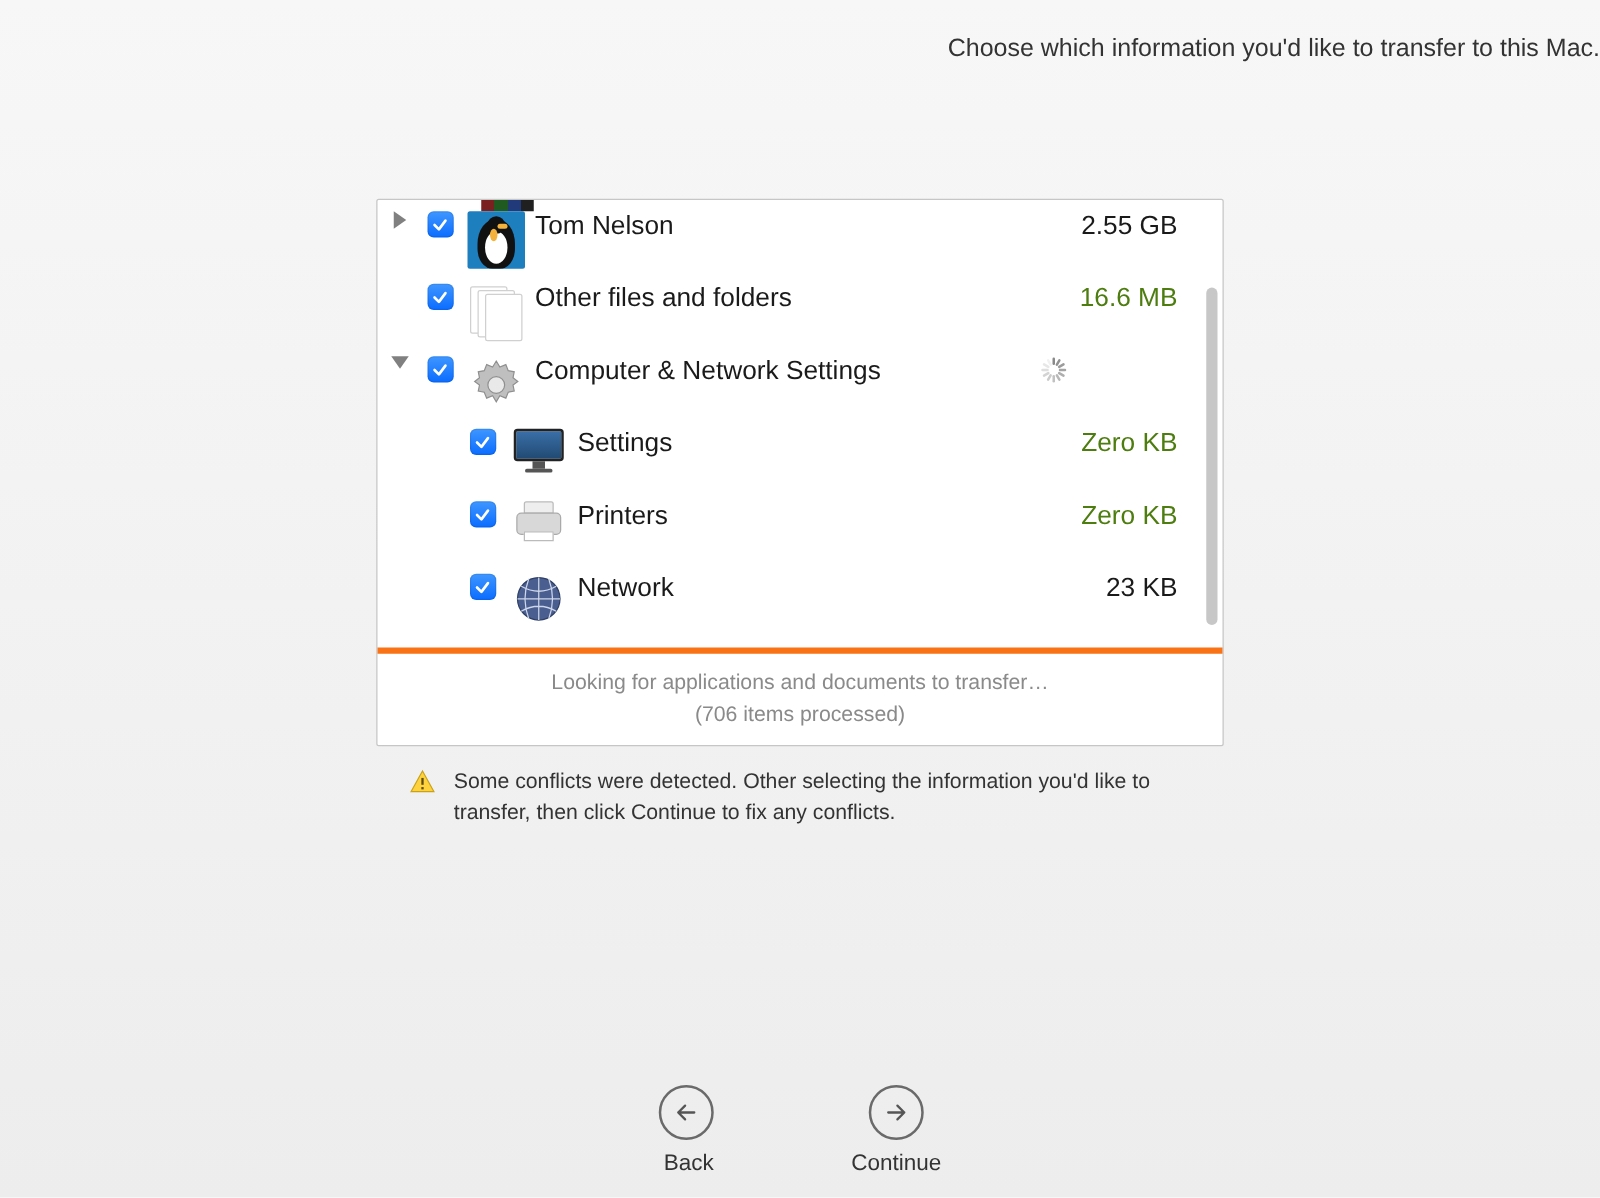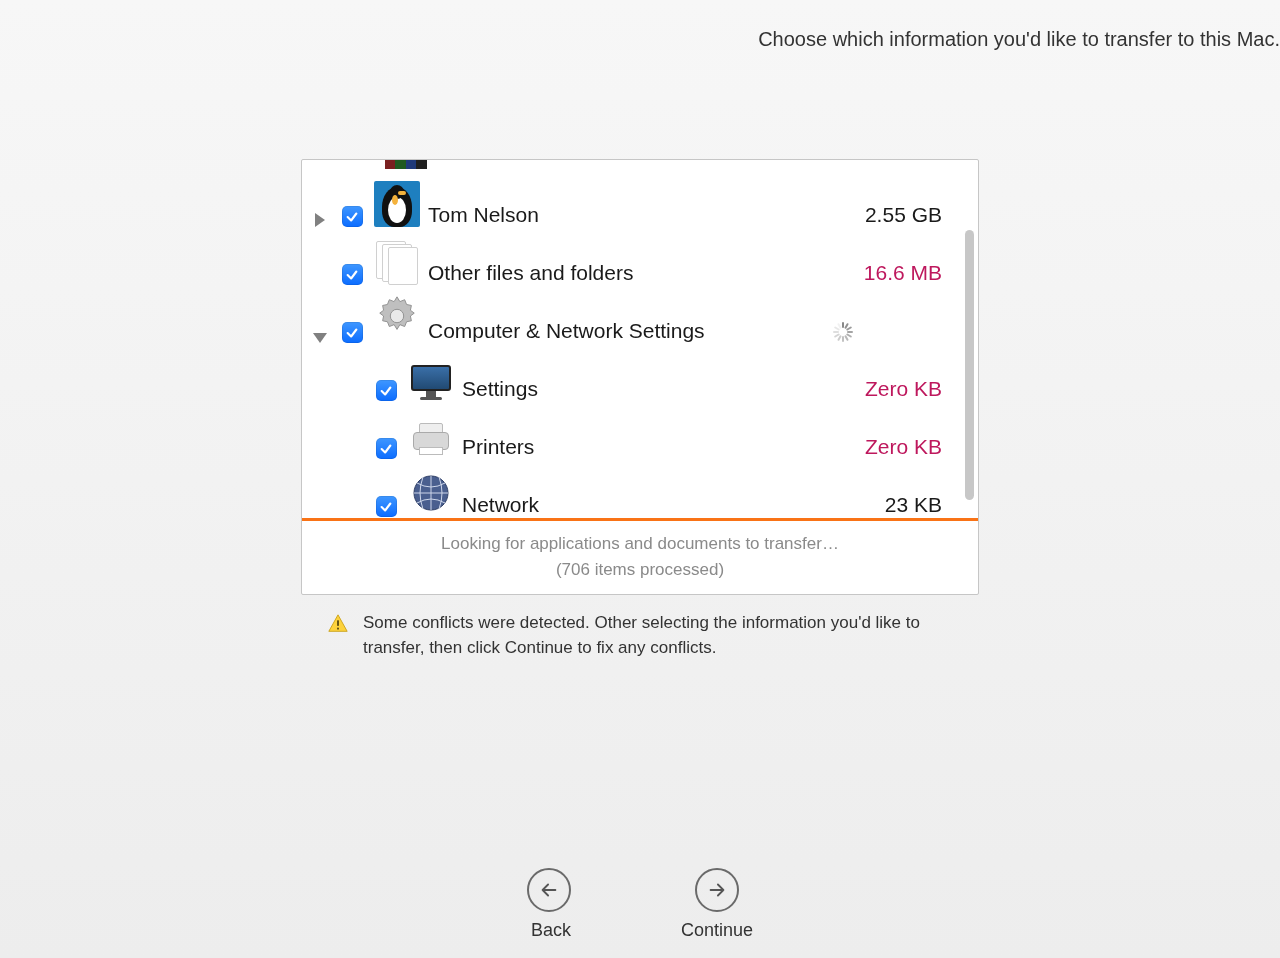--- a/index.html
+++ b/index.html
@@ -38,30 +38,30 @@
   }
   .peek-strip {
     position: absolute;
     top: 0; left: 83px;
     width: 42px; height: 9px;
     background: linear-gradient(90deg,#7a2020 0 25%,#205a20 0 50%,#203a7a 0 75%,#202020 0 100%);
   }
   .rows { padding-top: 9px; }
   .row {
     display: flex;
-    align-items: flex-end;
+    align-items: flex-start;
     height: 58px;
     padding-right: 36px;
   }
   .disclosure-col { width: 36px; display:flex; justify-content:center; }
   .check-col { width: 28px; display:flex; justify-content:center; }
   .icon-col { width: 62px; display:flex; justify-content:center; align-items:center; }
   .label-col { flex: 1; font-size: 21px; color:#1a1a1a; }
   .size-col { font-size: 21px; color:#1a1a1a; text-align:right; min-width:110px; }
-  .size-col.muted { color:#be185d; }
+  .size-col.muted { color:#4d7c0f; }
   .row.child .disclosure-col { width: 36px; }
   .row.child { padding-left: 34px; }
   
   .tri-right {
     width:0;height:0;border-top:7px solid transparent;border-bottom:7px solid transparent;border-left:10px solid #808080;
   }
   .tri-down {
     width:0;height:0;border-left:7px solid transparent;border-right:7px solid transparent;border-top:10px solid #808080;
   }
   
@@ -101,21 +101,21 @@
   .printer-icon .tray{position:absolute;left:8px;top:24px;width:24px;height:8px;background:#fff;border:1px solid #bbb;}
   
   .net-icon svg{width:40px;height:40px;}
   
   .spinner{width:22px;height:22px;position:relative;}
   .spinner div{position:absolute;left:10px;top:1px;width:2px;height:6px;background:#888;border-radius:1px;transform-origin:1px 10px;}
   
   .scrollbar{position:absolute;right:4px;top:70px;width:9px;height:270px;background:rgba(0,0,0,0.22);border-radius:5px;}
   
   .panel-footer{
-    border-top:3px solid #f97316;
+    border-top:5px solid #f97316;
     text-align:center;
     padding: 10px 8px 12px 8px;
     color:#8a8a8a;
     font-size:17px;
     line-height:1.5;
   }
   
   .warning{
     width:678px;margin:16px auto 0 auto;
     display:flex; gap:14px; padding: 0 26px;

